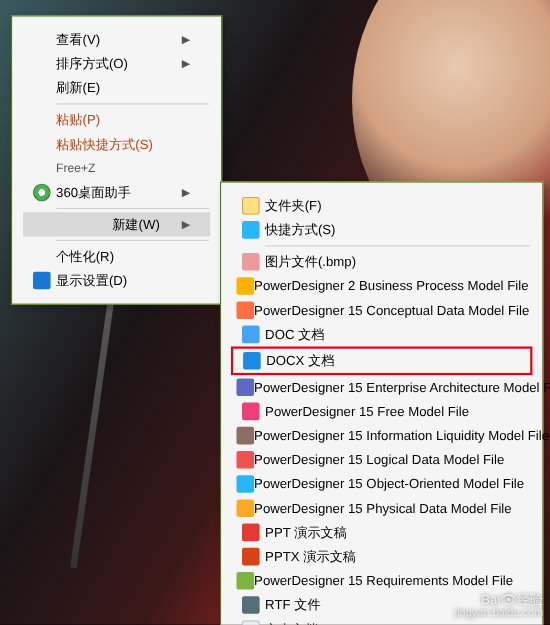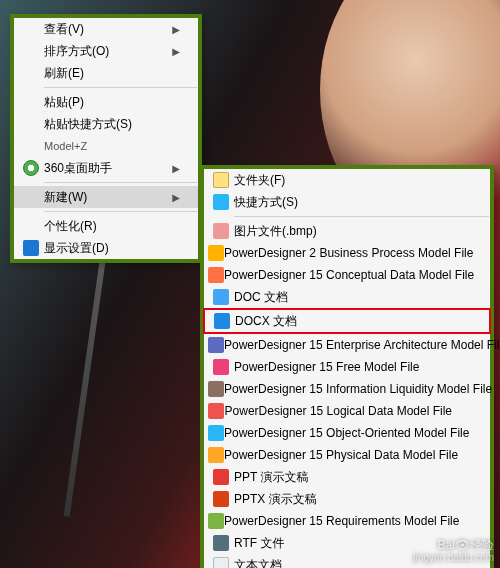--- a/index.html
+++ b/index.html
@@ -11,35 +11,35 @@
   .bg::before {
     content: ""; position: absolute; left: 88px; top: 168px; width: 6px; height: 350px;
     background: linear-gradient(#666, #333); transform: rotate(8deg);
   }
   .bg::after {
     content: ""; position: absolute; right: -60px; top: -60px; width: 240px; height: 300px;
     background: radial-gradient(circle at 40% 40%, #e8c9b0 0%, #d1a080 40%, transparent 70%);
     border-radius: 50%;
   }
   .menu {
-    position: absolute; background: #f5f5f5; border: 4px solid #4d7c0f;
+    position: absolute; background: #f5f5f5; border: 1px solid #4d7c0f;
     box-shadow: 3px 3px 6px rgba(0,0,0,0.25); font-size: 12px; color: #000;
-    padding: 0;
+    padding: 10px;
   }
   .menu-sep { height: 1px; background: #d0d0d0; margin: 3px 1px 3px 30px; }
   .menu-item {
     display: flex; align-items: center; height: 22px; padding: 0 18px 0 4px;
     white-space: nowrap; cursor: default;
   }
   .menu-item .icon-slot { width: 26px; display: flex; align-items: center; justify-content: center; }
   .menu-item .label { flex: 1; padding-right: 20px; }
   .menu-item .shortcut { color: #555; font-size: 11px; padding-right: 6px; }
   .menu-item .arrow { color: #555; font-size: 10px; }
-  .menu-item.disabled { color: #000000; }
-  .menu-item.hovered { background: #d8d8d8; }
+  .menu-item.disabled { color: #c2410c; }
+  .menu-item.hovered { background: #d8d8d8; text-align: right; }
   .menu1 { left: 10px; top: 14px; width: 192px; }
   .menu2 { left: 200px; top: 165px; width: 294px; }
   .highlight-box { border: 2px solid #e60012; padding: 0 0; margin: 0 -1px; }
   .icon { width: 16px; height: 16px; border-radius: 2px; display: inline-block; }
   .ico-360 { background: radial-gradient(circle,#fff 30%,#4caf50 32%); border:1px solid #2e7d32; border-radius:50%; }
   .ico-display { background:#1976d2; }
   .ico-folder { background:#ffe082; border:1px solid #caa84a; }
   .ico-shortcut { background:#29b6f6; }
   .ico-bmp { background:#ef9a9a; }
   .ico-pd { background:#ffb300; }
@@ -88,21 +88,21 @@
     <div class="menu-item disabled">
       <span class="icon-slot"></span>
       <span class="label">粘贴(P)</span>
     </div>
     <div class="menu-item disabled">
       <span class="icon-slot"></span>
       <span class="label">粘贴快捷方式(S)</span>
     </div>
     <div class="menu-item">
       <span class="icon-slot"></span>
-      <span class="shortcut">Model+Z</span>
+      <span class="shortcut">Free+Z</span>
     </div>
     <div class="menu-item">
       <span class="icon-slot">
         <span class="icon ico-360"></span>
       </span>
       <span class="label">360桌面助手</span>
       <span class="arrow">▶</span>
     </div>
     <div class="menu-sep"></div>
     <div class="menu-item hovered">

